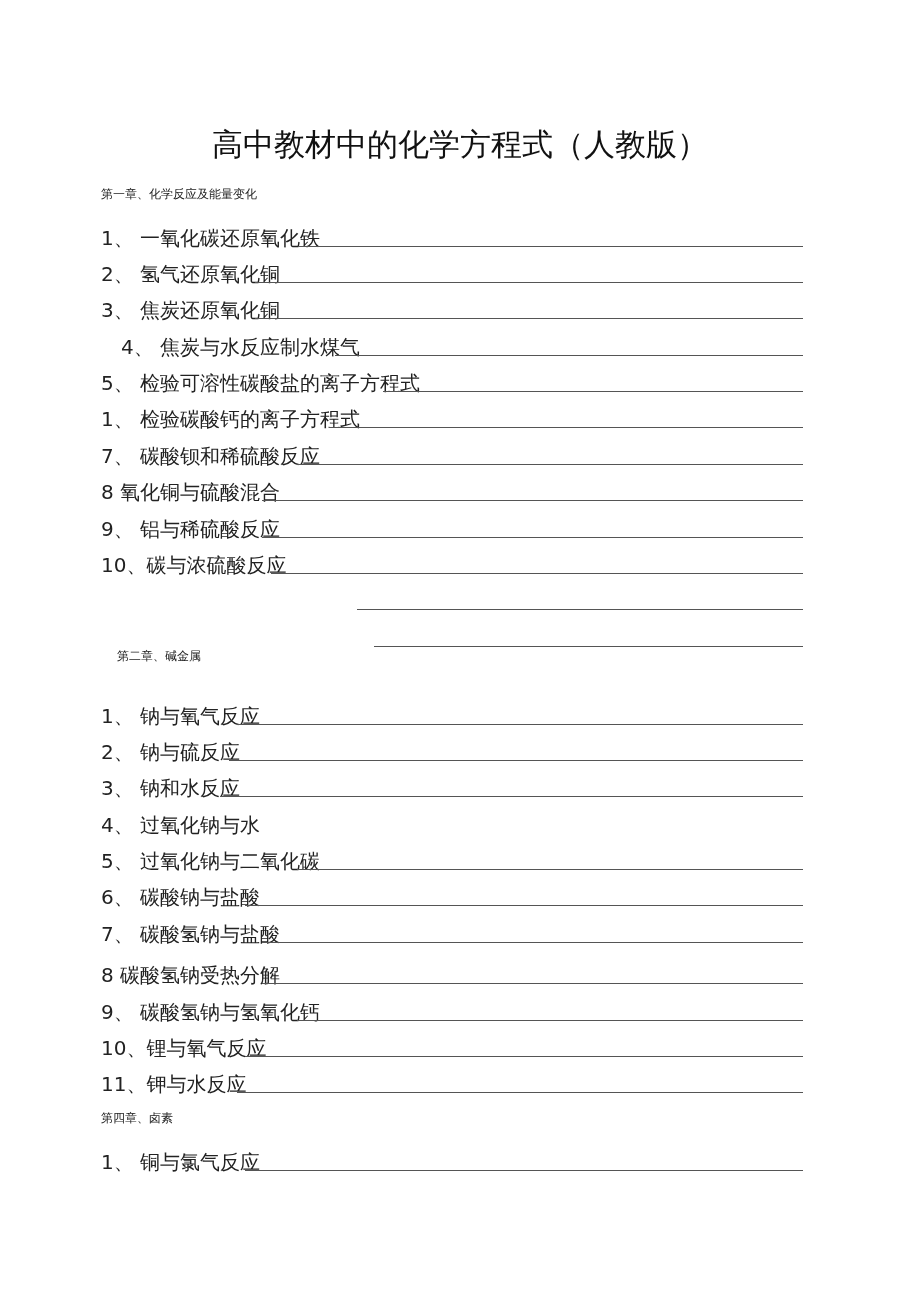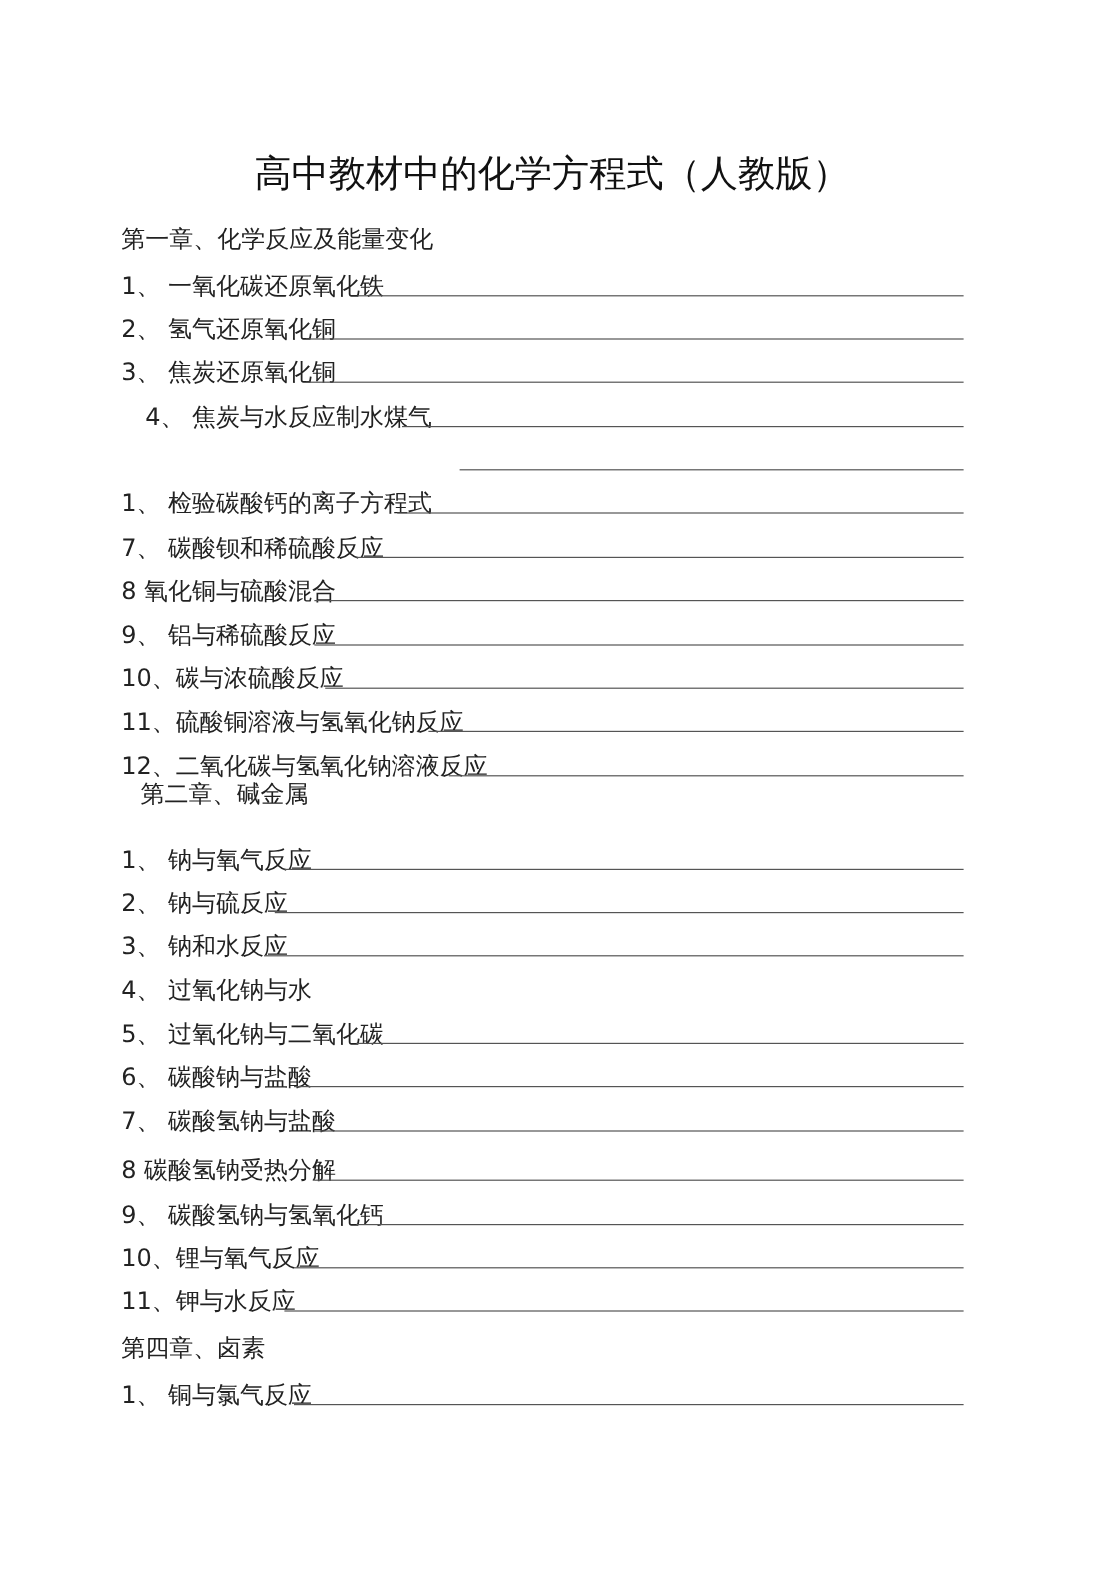--- a/index.html
+++ b/index.html
@@ -1,20 +1,20 @@
 <!DOCTYPE html>
 <html><head>
 <meta charset="utf-8">
 <style>
   html, body { margin: 0; padding: 0; background: #ffffff; }
   body { width: 920px; height: 1308px; position: relative; overflow: hidden;
          font-family: "DejaVu Sans", "Liberation Sans", sans-serif; color: #1a1a1a; }
   .title { position: absolute; left: 0; width: 920px; top: 124px; text-align: center;
            font-size: 31px; font-weight: normal; letter-spacing: 0px; color: #111; }
-  .chapter { position: absolute; left: 101px; font-size: 20px; color: #222; }
+  .chapter { position: absolute; left: 101px; font-size: 12px; color: #222; }
   .row { position: absolute; left: 101px; right: 117px; height: 22px; }
   .row .label { position: absolute; left: 0; top: 0; font-size: 20px; white-space: nowrap; color: #222; line-height: 22px; }
   .row .blank { position: absolute; right: 0; bottom: 2px; height: 0; border-bottom: 1px solid #555; }
 </style>
 </head>
 <body>
 
 <div class="title">高中教材中的化学方程式（人教版）</div>
 
 <div class="chapter" style="top:186px;">第一章、化学反应及能量变化</div>
@@ -29,20 +29,21 @@
 </div>
 <div class="row" style="top:299px;">
   <span class="label">3、 焦炭还原氧化铜</span>
   <span class="blank" style="left:154px;"></span>
 </div>
 <div class="row" style="top:336px;margin-left:20px;">
   <span class="label">4、 焦炭与水反应制水煤气</span>
   <span class="blank" style="left:214px;"></span>
 </div>
 <div class="row" style="top:372px;">
+  <span class="label">5、 检验可溶性碳酸盐的离子方程式</span>
   <span class="blank" style="left:282px;"></span>
 </div>
 <div class="row" style="top:408px;">
   <span class="label">1、 检验碳酸钙的离子方程式</span>
   <span class="blank" style="left:230px;"></span>
 </div>
 <div class="row" style="top:445px;">
   <span class="label">7、 碳酸钡和稀硫酸反应</span>
   <span class="blank" style="left:196px;"></span>
 </div>
@@ -52,25 +53,23 @@
 </div>
 <div class="row" style="top:518px;">
   <span class="label">9、 铝与稀硫酸反应</span>
   <span class="blank" style="left:161px;"></span>
 </div>
 <div class="row" style="top:554px;">
   <span class="label">10、碳与浓硫酸反应</span>
   <span class="blank" style="left:170px;"></span>
 </div>
 <div class="row" style="top:590px;">
-  <span class="label">11、硫酸铜溶液与氢氧化钠反应</span>
   <span class="blank" style="left:256px;"></span>
 </div>
 <div class="row" style="top:627px;">
-  <span class="label">12、二氧化碳与氢氧化钠溶液反应</span>
   <span class="blank" style="left:273px;"></span>
 </div>
 
 <div class="chapter" style="top:648px;margin-left:16px;">第二章、碱金属</div>
 
 <div class="row" style="top:705px;">
   <span class="label">1、 钠与氧气反应</span>
   <span class="blank" style="left:136px;"></span>
 </div>
 <div class="row" style="top:741px;">

